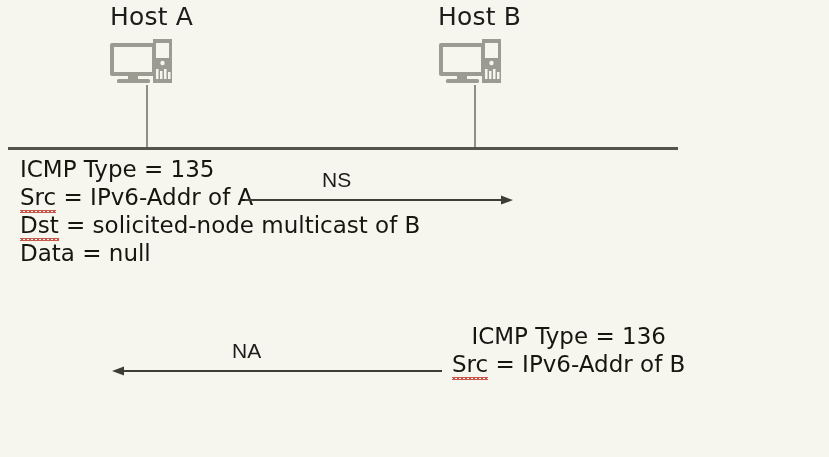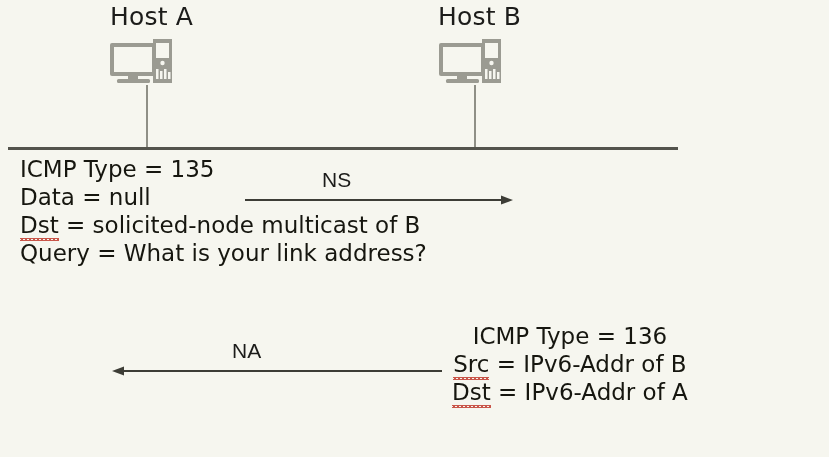--- a/index.html
+++ b/index.html
@@ -128,23 +128,23 @@
       <rect x="8" y="41" width="33" height="4" rx="1.5" fill="#9b9b92"></rect>
     </svg>
   </div>
 
   <div class="host-stem" style="left:474px; top:85px; height:63px;"></div>
 
   <div class="bus-line" style="left:8px; top:147px; width:670px;"></div>
 
   <div class="msg-block" style="left:20px; top:155px;">
     <span class="msg-line">ICMP Type = 135</span>
+    <span class="msg-line"><span class="spell">Src</span><span> = IPv6-Addr of A</span></span>
+    <span class="msg-line"><span class="spell">Dst</span><span> = solicited-node multicast of B</span></span>
     <span class="msg-line">Data = null</span>
-    <span class="msg-line"><span class="spell">Dst</span><span> = solicited-node multicast of B</span></span>
-    <span class="msg-line">Query = What is your link address?</span>
   </div>
 
   <div class="arrow-label" style="left:322px; top:168px;">NS</div>
 
   <div class="arrow-wrap" style="left:245px; top:192px;">
     <svg width="270" height="16" viewBox="0 0 270 16" xmlns="http://www.w3.org/2000/svg">
       <line x1="0" y1="8" x2="258" y2="8" stroke="#3d3d36" stroke-width="2"></line>
       <polygon points="268,8 256,3.5 256,12.5" fill="#3d3d36"></polygon>
     </svg>
   </div>
@@ -154,16 +154,15 @@
   <div class="arrow-wrap" style="left:110px; top:363px;">
     <svg width="334" height="16" viewBox="0 0 334 16" xmlns="http://www.w3.org/2000/svg">
       <line x1="12" y1="8" x2="332" y2="8" stroke="#3d3d36" stroke-width="2"></line>
       <polygon points="2,8 14,3.5 14,12.5" fill="#3d3d36"></polygon>
     </svg>
   </div>
 
   <div class="msg-block" style="left:452px; top:322px;text-align:center;">
     <span class="msg-line">ICMP Type = 136</span>
     <span class="msg-line"><span class="spell">Src</span><span> = IPv6-Addr of B</span></span>
-    <span class="msg-line"><span class="spell">Dst</span><span> = IPv6-Addr of A</span></span>
   </div>
 
 </div>
 
 </body></html>

